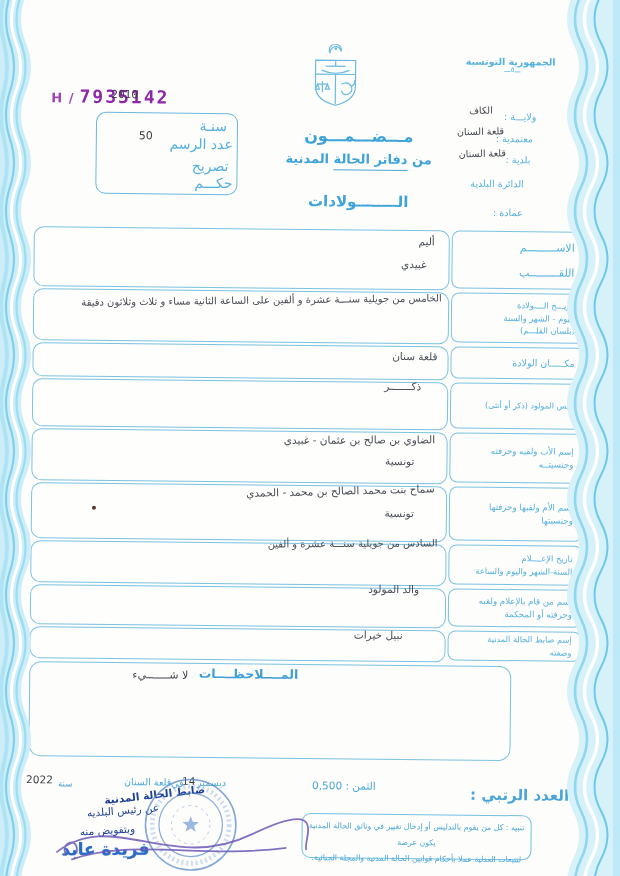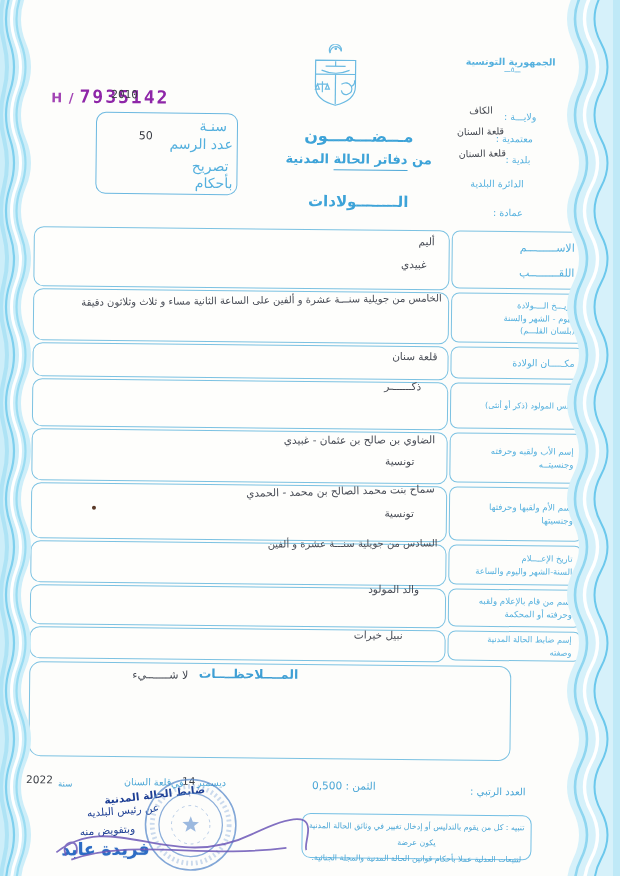--- a/index.html
+++ b/index.html
@@ -61,21 +61,21 @@
     <div class="abs" style="left:52px;top:88px;">
       <span class="hprefix">H /</span>
       <span class="hdigits">7935142</span>
     </div>
     <div class="abs struck" style="left:112px;top:90px;">2010</div>
 
     <div class="regbox">
       <span style="right:10px;top:4px;">سنـة</span>
       <span style="right:4px;top:22px;">عدد الرسم</span>
       <span style="right:8px;top:44px;">تصريح</span>
-      <span style="right:4px;top:61px;">بأحكام</span>
+      <span style="right:4px;top:61px;">حكـــم</span>
       <span style="left:42px;top:16px;font-size:11px;color:#3a3d44;">50</span>
     </div>
 
     <div class="abs" style="left:312px;top:44px;">
       <svg width="48" height="68" viewBox="0 0 48 68" fill="none" stroke="#5fb5e0" stroke-width="1.2" opacity="0.92">
         <path d="M18.5,9 a6,6 0 1,1 11,-2 a4.8,4.8 0 1,0 -11,2"></path>
         <circle cx="24" cy="4.5" r="1.3" fill="#5fb5e0" stroke="none"></circle>
         <path d="M4,16 h40 v26 q0,14 -20,19 q-20,-5 -20,-19 z"></path>
         <path d="M4,30 h40"></path>
         <path d="M24,30 v30"></path>
@@ -179,21 +179,21 @@
     <div class="lbox" style="top:629px;height:30px;font-size:8.2px;">
       <span>إسم ضابط الحالة المدنية</span>
       <span>وصفته</span>
     </div>
 
     <div class="remarks">
       <span class="rlabel">المــــلاحظــــات</span>
       <span class="rvalue">لا شـــــــيء</span>
     </div>
 
-    <span class="fblue" style="left:478px;top:784px;font-size:10px;">العدد الرتبي :</span>
+    <span class="fblue" style="left:478px;top:784px;font-size:15px;font-weight:bold;">العدد الرتبي :</span>
     <span class="fblue" style="left:320px;top:779px;font-size:10.5px;">الثمن : 0,500</span>
 
     <span class="fblue" style="left:132px;top:778px;">قلعة السنان</span>
     <span class="fblue" style="left:179px;top:779px;">في</span>
     <span class="fdark" style="left:190px;top:776px;">14</span>
     <span class="fblue" style="left:205px;top:778px;">ديسمبر</span>
     <span class="fblue" style="left:66px;top:781px;font-size:8.5px;">سنة</span>
     <span class="fdark" style="left:34px;top:776px;">2022</span>
 
     <div class="warn">

